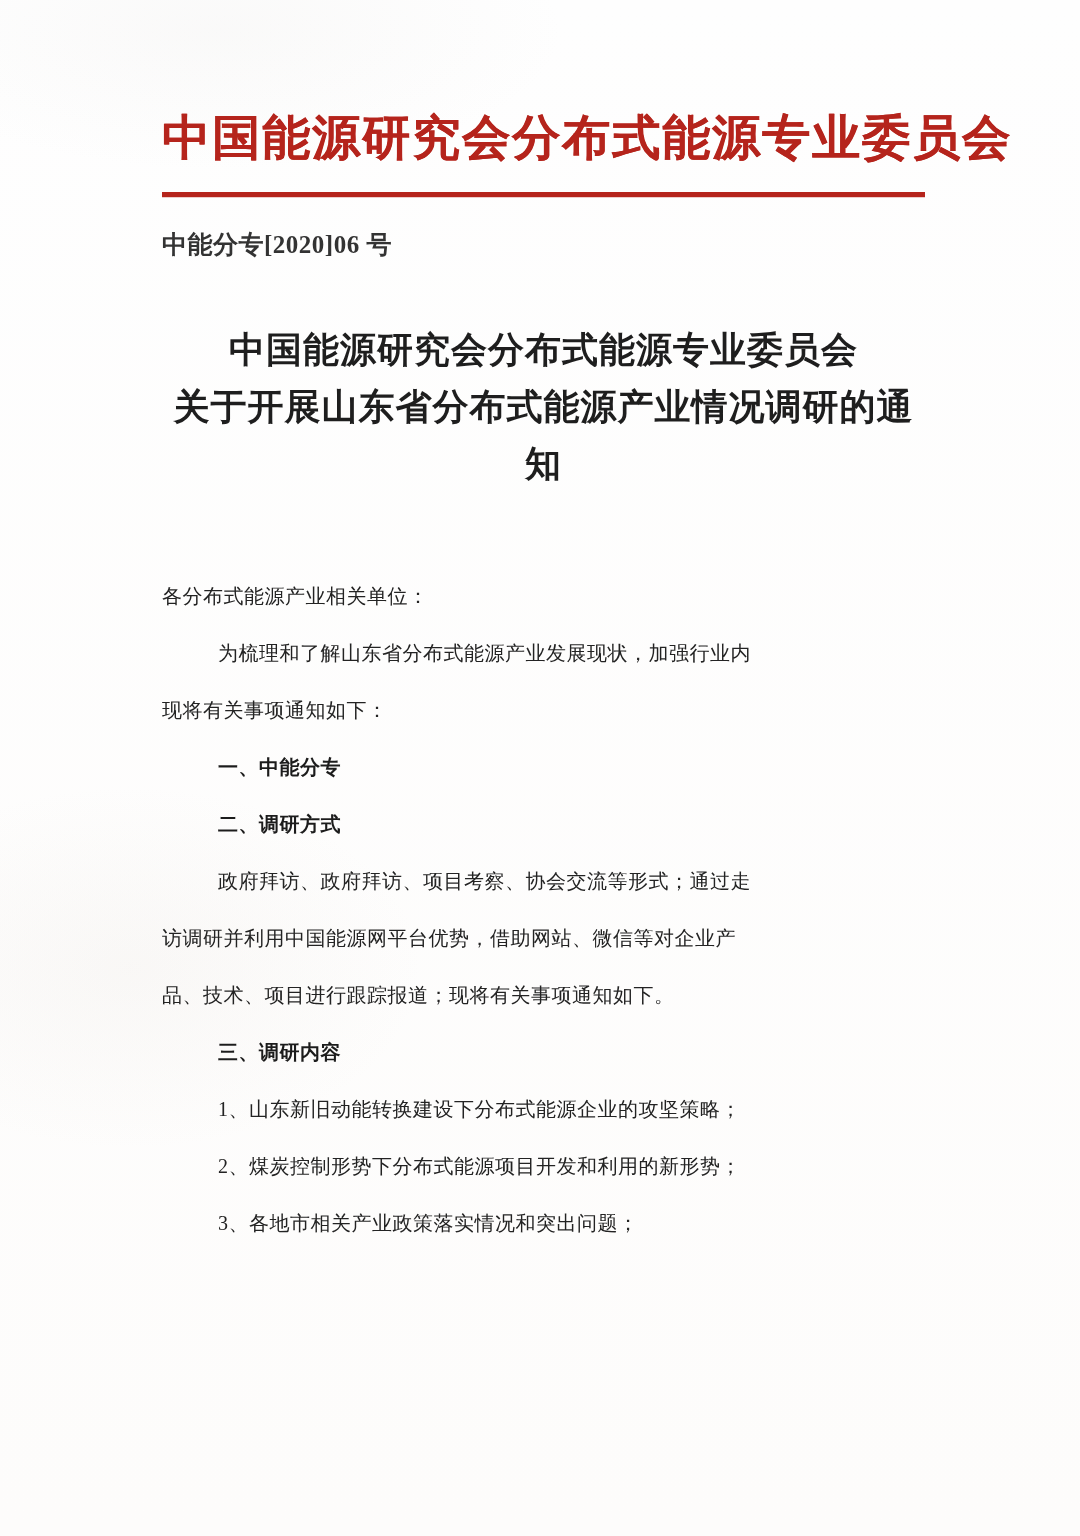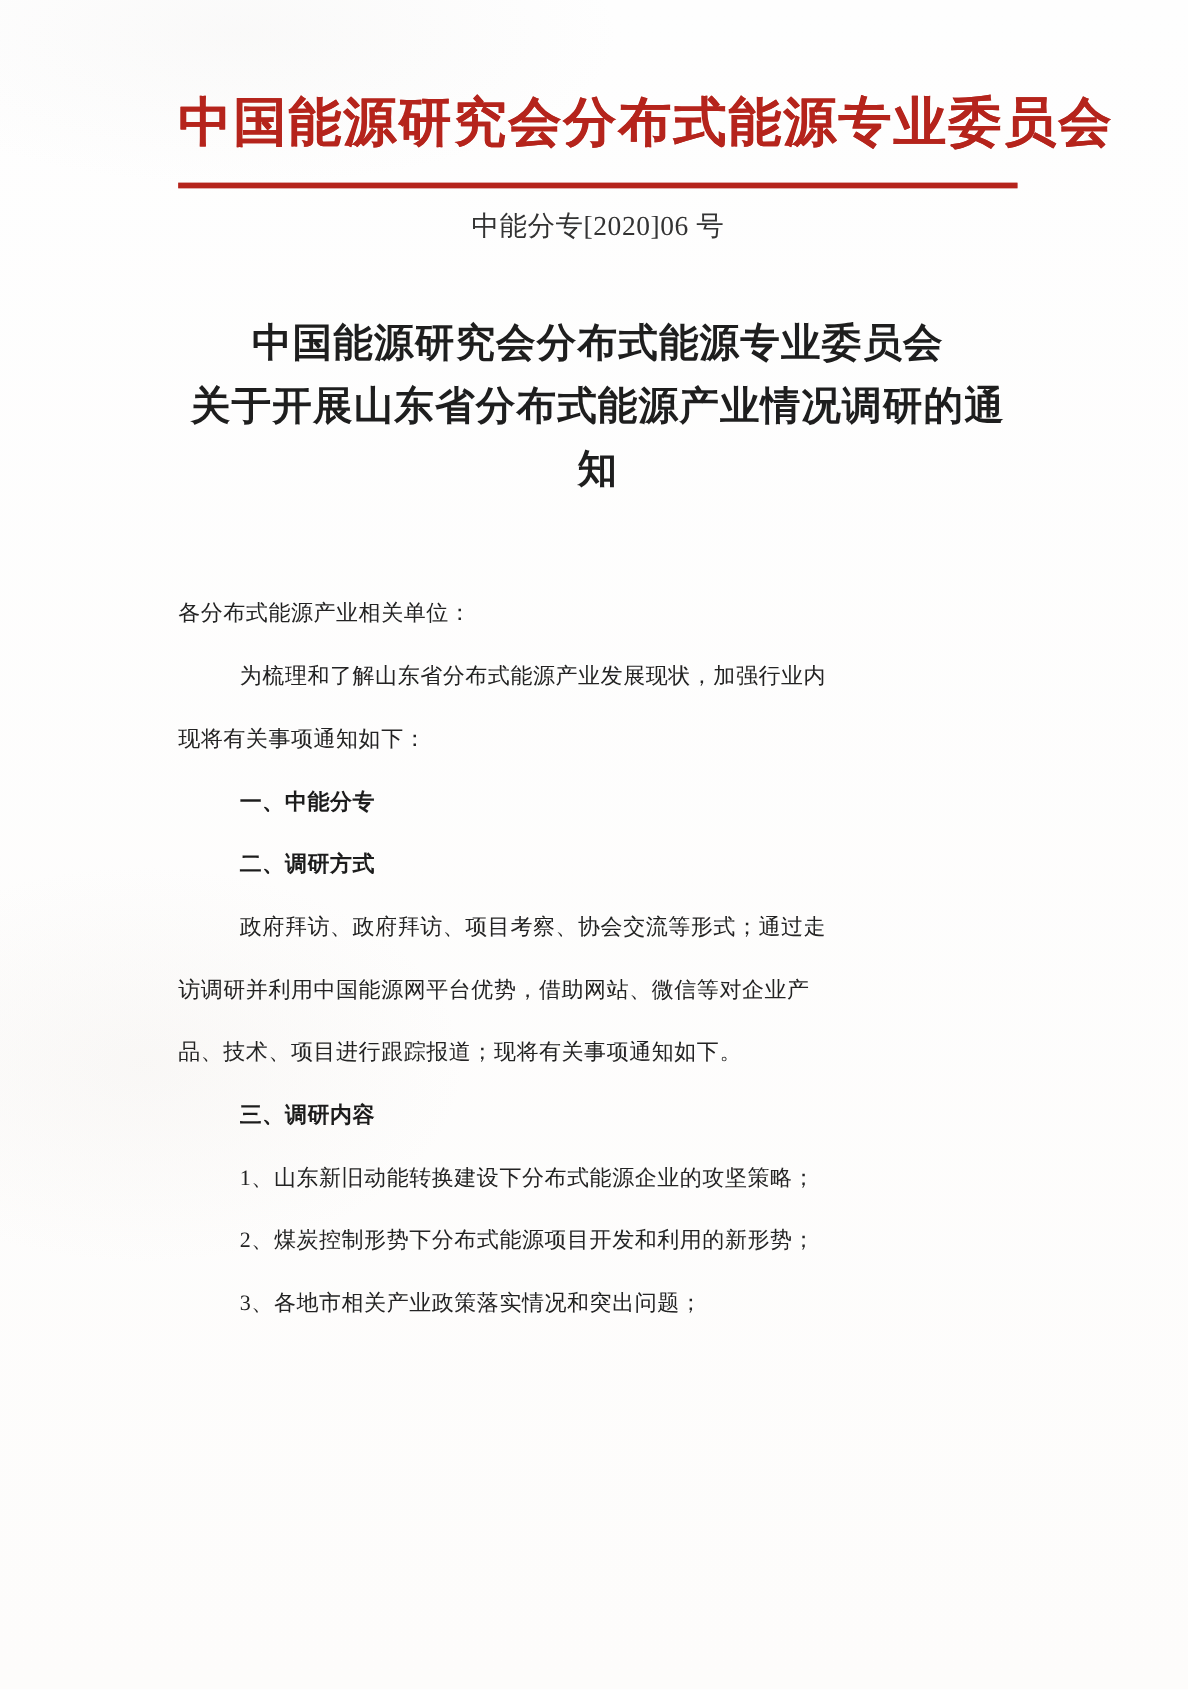--- a/index.html
+++ b/index.html
@@ -6,21 +6,21 @@
     margin: 0;
     padding: 0;
     background: #ffffff;
   }
   .page {
     position: relative;
     width: 1080px;
     height: 1536px;
     margin: 0 auto;
     box-sizing: border-box;
-    padding: 82px 155px 0 162px;
+    padding: 108px 155px 0 162px;
     background:
       radial-gradient(ellipse 420px 260px at 12% 63%, rgba(210,200,190,0.10), rgba(210,200,190,0) 70%),
       radial-gradient(ellipse 500px 200px at 20% 2%, rgba(200,195,190,0.08), rgba(200,195,190,0) 70%),
       linear-gradient(180deg, #fefefe 0%, #fdfcfb 100%);
     color: var(--text-color, #262626);
     font-family: "Liberation Serif", "DejaVu Serif", serif;
     overflow: hidden;
   }
 
   
@@ -37,26 +37,27 @@
   }
   .red-divider {
     margin-top: 24px;
     height: 5px;
     background: var(--accent-red, #b5241c);
     box-shadow: 0 0.5px 0 rgba(181,36,28,0.45);
   }
 
   
   .doc-number {
-    margin-top: 20px;
-    text-align: center;
+    margin-top: 32px;
+    text-align: left;
     font-size: 25px;
     line-height: 32px;
     color: #333333;
     letter-spacing: 0.5px;
+    font-weight: bold;
   }
 
   
   .doc-title {
     margin-top: 60px;
     text-align: center;
     font-family: "Liberation Sans", "DejaVu Sans", sans-serif;
     font-weight: bold;
     font-size: 36px;
     line-height: 57px;

